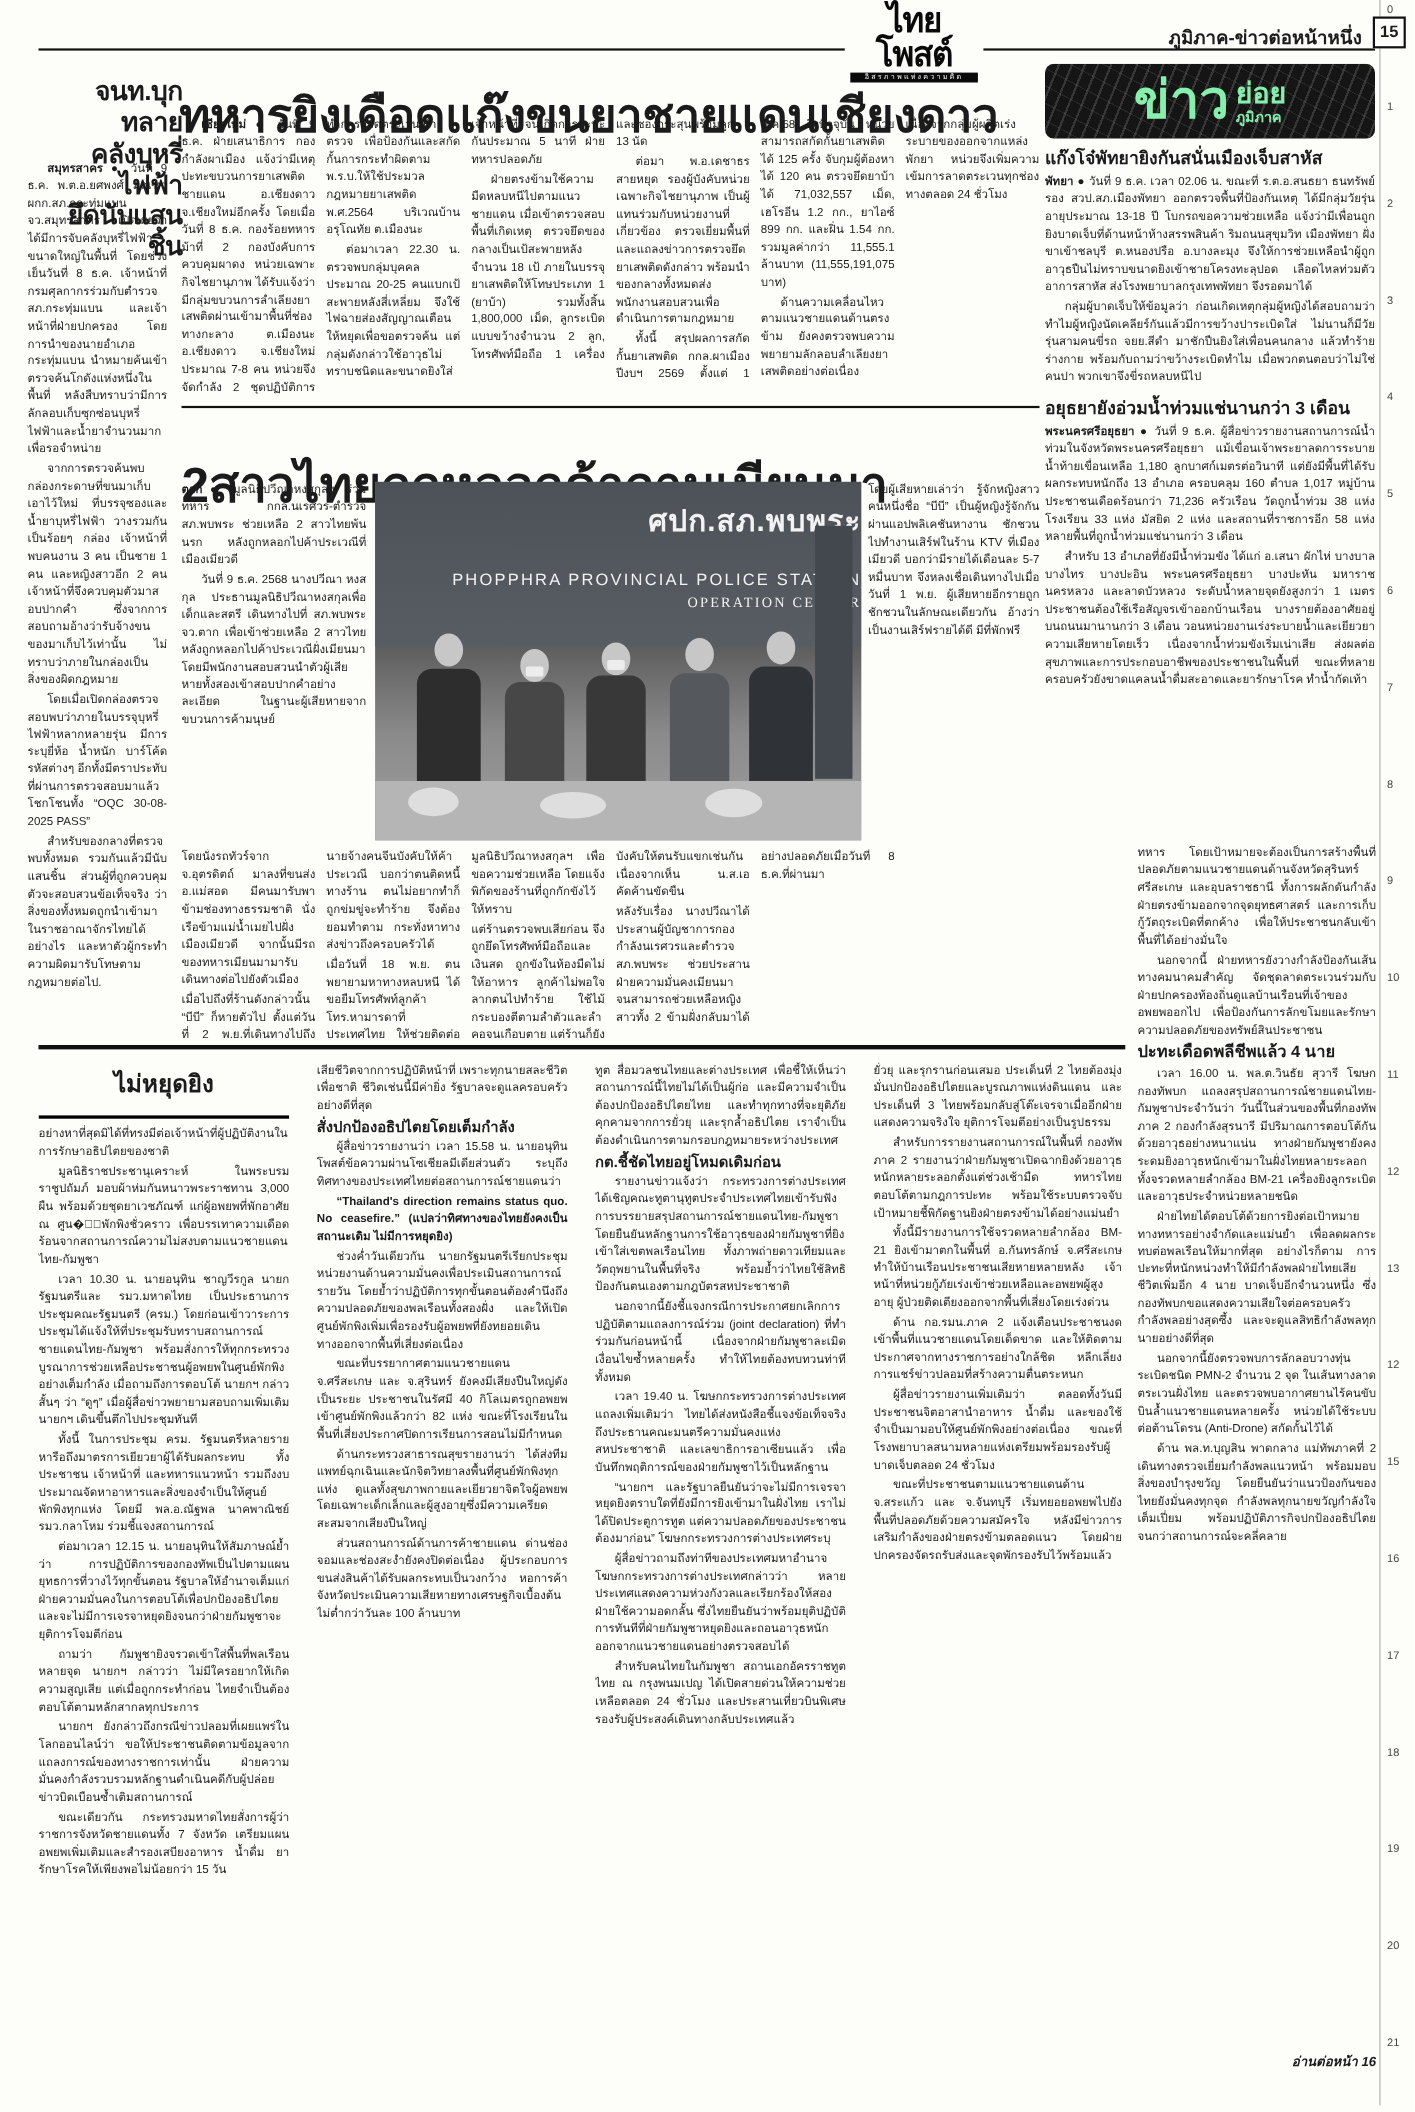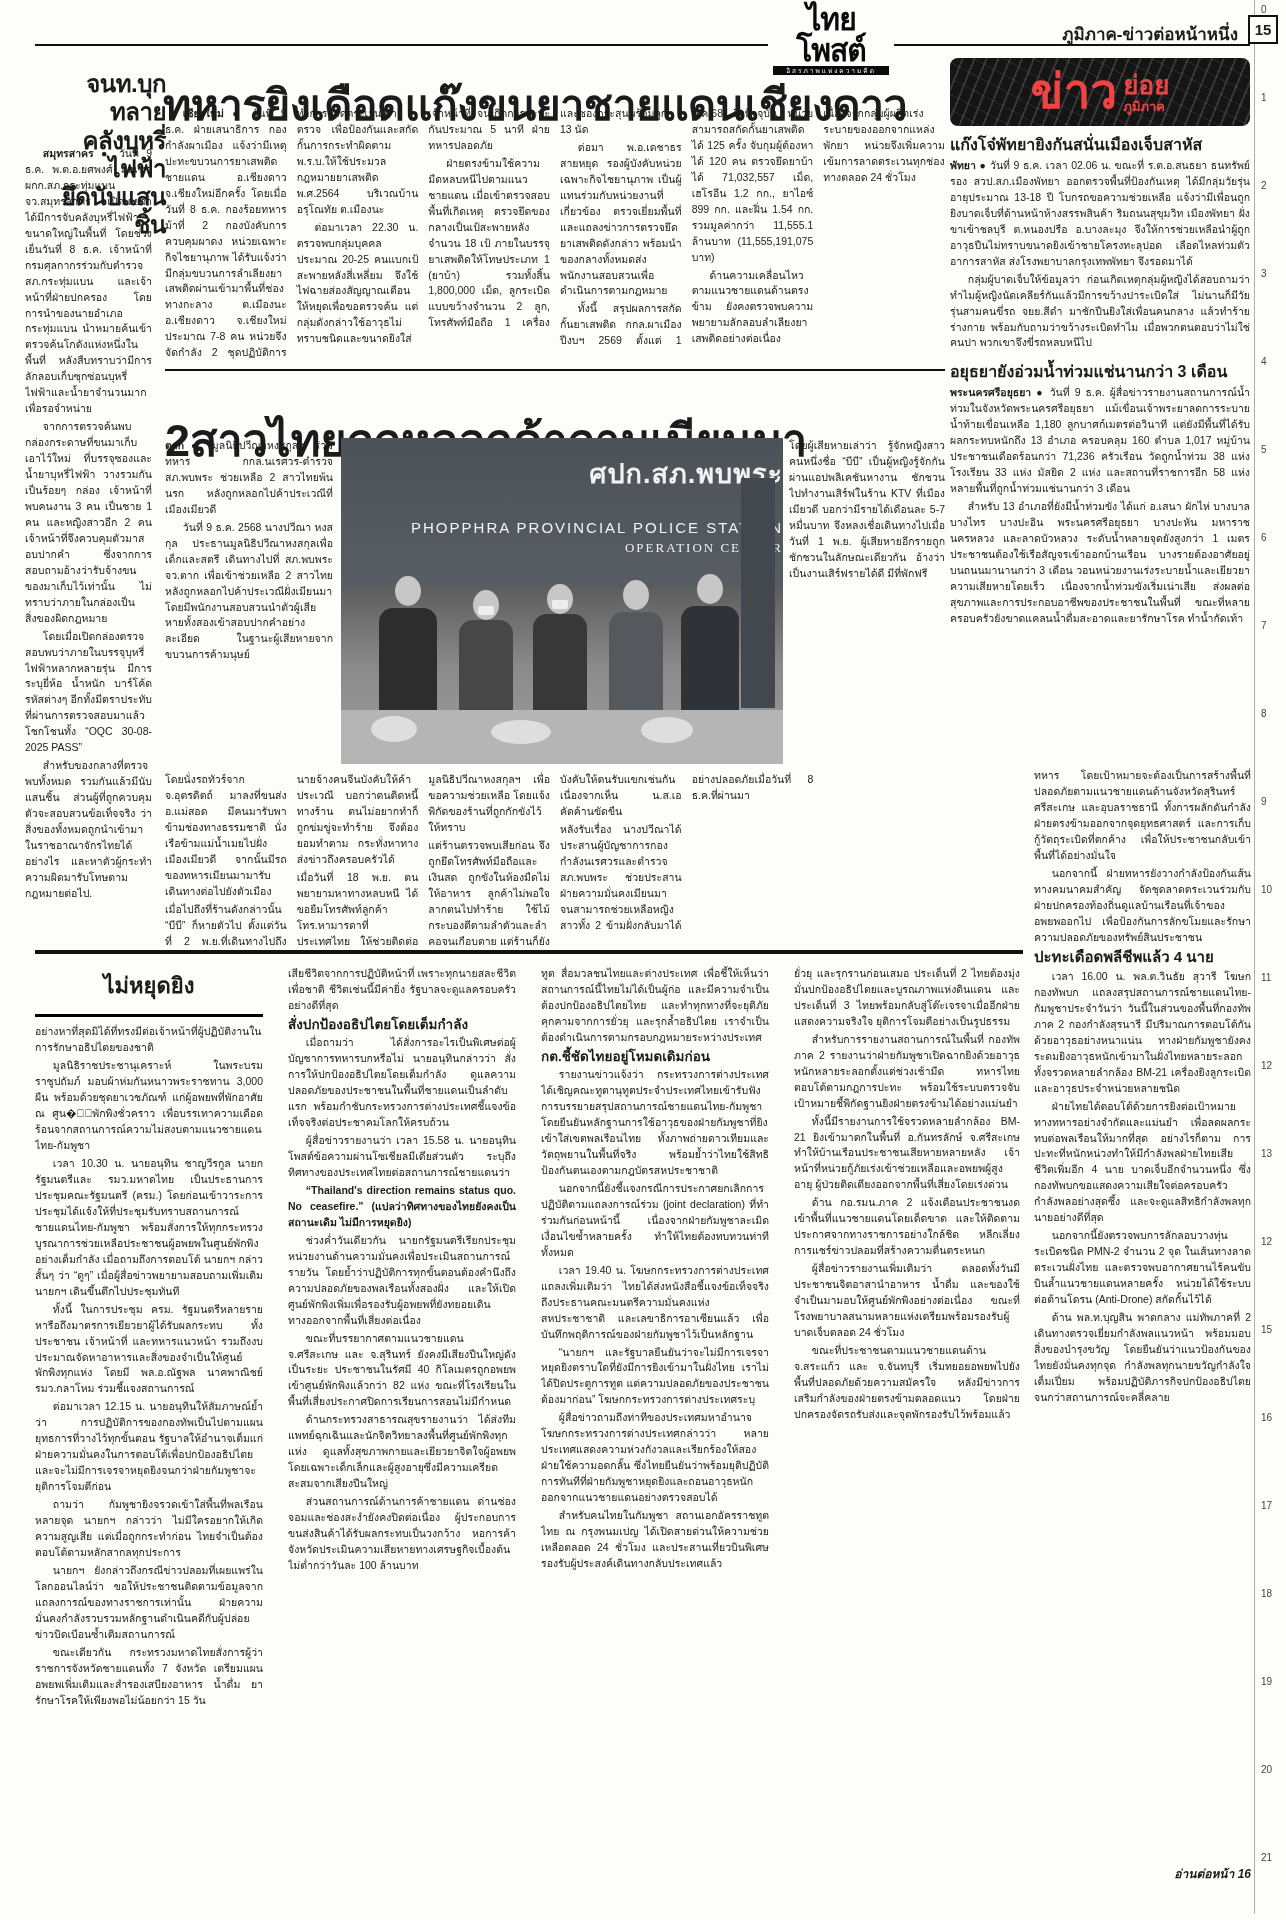--- a/index.html
+++ b/index.html
@@ -42,21 +42,21 @@
   .person{position:absolute;bottom:52px;}
   .p-head{width:26px;height:30px;border-radius:50%;background:#c7c7c7;margin:0 auto;}
   .p-mask{width:16px;height:9px;background:#ededed;border-radius:2px;margin:-14px auto 5px;position:relative;}
   .p-body{width:54px;height:92px;border-radius:14px 14px 0 0;background:#3a3a3a;margin-top:2px;}
   .photo-fore{position:absolute;bottom:0;left:0;width:100%;height:54px;background:#b5b5b5;}
   .flower{position:absolute;border-radius:50%;background:#dedede;}
   .banner{position:absolute;right:8px;top:40px;width:34px;height:230px;background:#43484e;}
   
   .briefs{position:absolute;left:950px;top:58px;width:300px;height:702px;overflow:hidden;}
   .briefs-box{height:68px;border-radius:8px;background:#151515;position:relative;overflow:hidden;
-      display:flex;align-items:center;justify-content:center;gap:6px;color:#ef4444;}
+      display:flex;align-items:center;justify-content:center;gap:6px;color:#86efac;}
   .briefs-box::before{content:"";position:absolute;inset:0;
       background:repeating-linear-gradient(112deg,rgba(255,255,255,.14) 0 2px,transparent 2px 11px),
                  repeating-linear-gradient(28deg,rgba(255,255,255,.08) 0 1px,transparent 1px 14px);}
   .briefs-word-main{font-size:48px;font-weight:900;position:relative;line-height:1;}
   .briefs-stack{position:relative;text-align:left;line-height:1;}
   .briefs-word-sub{font-size:26px;font-weight:900;display:block;}
   .briefs-word-region{font-size:13px;font-weight:700;display:block;margin-top:2px;}
   .brief-head{font-size:16px;font-weight:800;line-height:1.25;margin:9px 0 3px;}
   
   .bottom-col{position:absolute;top:966px;height:940px;width:228px;overflow:hidden;}
@@ -241,21 +241,20 @@
           <p class="para">ต่อมาเวลา 12.15 น. นายอนุทินให้สัมภาษณ์ย้ำว่า การปฏิบัติการของกองทัพเป็นไปตามแผนยุทธการที่วางไว้ทุกขั้นตอน รัฐบาลให้อำนาจเต็มแก่ฝ่ายความมั่นคงในการตอบโต้เพื่อปกป้องอธิปไตย และจะไม่มีการเจรจาหยุดยิงจนกว่าฝ่ายกัมพูชาจะยุติการโจมตีก่อน</p>
           <p class="para">ถามว่า กัมพูชายิงจรวดเข้าใส่พื้นที่พลเรือนหลายจุด นายกฯ กล่าวว่า ไม่มีใครอยากให้เกิดความสูญเสีย แต่เมื่อถูกกระทำก่อน ไทยจำเป็นต้องตอบโต้ตามหลักสากลทุกประการ</p>
           <p class="para">นายกฯ ยังกล่าวถึงกรณีข่าวปลอมที่เผยแพร่ในโลกออนไลน์ว่า ขอให้ประชาชนติดตามข้อมูลจากแถลงการณ์ของทางราชการเท่านั้น ฝ่ายความมั่นคงกำลังรวบรวมหลักฐานดำเนินคดีกับผู้ปล่อยข่าวบิดเบือนซ้ำเติมสถานการณ์</p>
           <p class="para">ขณะเดียวกัน กระทรวงมหาดไทยสั่งการผู้ว่าราชการจังหวัดชายแดนทั้ง 7 จังหวัด เตรียมแผนอพยพเพิ่มเติมและสำรองเสบียงอาหาร น้ำดื่ม ยารักษาโรคให้เพียงพอไม่น้อยกว่า 15 วัน</p>
         </div>
     </div>
     <div class="bottom-col body-txt" style="left:288px;">
       <div>
           <p class="para noindent">เสียชีวิตจากการปฏิบัติหน้าที่ เพราะทุกนายสละชีวิตเพื่อชาติ ชีวิตเช่นนี้มีค่ายิ่ง รัฐบาลจะดูแลครอบครัวอย่างดีที่สุด</p>
           <p class="subhead">สั่งปกป้องอธิปไตยโดยเต็มกำลัง</p>
-          <p class="para">เมื่อถามว่า ได้สั่งการอะไรเป็นพิเศษต่อผู้บัญชาการทหารบกหรือไม่ นายอนุทินกล่าวว่า สั่งการให้ปกป้องอธิปไตยโดยเต็มกำลัง ดูแลความปลอดภัยของประชาชนในพื้นที่ชายแดนเป็นลำดับแรก พร้อมกำชับกระทรวงการต่างประเทศชี้แจงข้อเท็จจริงต่อประชาคมโลกให้ครบถ้วน</p>
           <p class="para">ผู้สื่อข่าวรายงานว่า เวลา 15.58 น. นายอนุทินโพสต์ข้อความผ่านโซเชียลมีเดียส่วนตัว ระบุถึงทิศทางของประเทศไทยต่อสถานการณ์ชายแดนว่า</p>
           <p class="quote">“Thailand's direction remains status quo. No ceasefire.” (แปลว่าทิศทางของไทยยังคงเป็นสถานะเดิม ไม่มีการหยุดยิง)</p>
           <p class="para">ช่วงค่ำวันเดียวกัน นายกรัฐมนตรีเรียกประชุมหน่วยงานด้านความมั่นคงเพื่อประเมินสถานการณ์รายวัน โดยย้ำว่าปฏิบัติการทุกขั้นตอนต้องคำนึงถึงความปลอดภัยของพลเรือนทั้งสองฝั่ง และให้เปิดศูนย์พักพิงเพิ่มเพื่อรองรับผู้อพยพที่ยังทยอยเดินทางออกจากพื้นที่เสี่ยงต่อเนื่อง</p>
           <p class="para">ขณะที่บรรยากาศตามแนวชายแดน จ.ศรีสะเกษ และ จ.สุรินทร์ ยังคงมีเสียงปืนใหญ่ดังเป็นระยะ ประชาชนในรัศมี 40 กิโลเมตรถูกอพยพเข้าศูนย์พักพิงแล้วกว่า 82 แห่ง ขณะที่โรงเรียนในพื้นที่เสี่ยงประกาศปิดการเรียนการสอนไม่มีกำหนด</p>
           <p class="para">ด้านกระทรวงสาธารณสุขรายงานว่า ได้ส่งทีมแพทย์ฉุกเฉินและนักจิตวิทยาลงพื้นที่ศูนย์พักพิงทุกแห่ง ดูแลทั้งสุขภาพกายและเยียวยาจิตใจผู้อพยพ โดยเฉพาะเด็กเล็กและผู้สูงอายุซึ่งมีความเครียดสะสมจากเสียงปืนใหญ่</p>
           <p class="para">ส่วนสถานการณ์ด้านการค้าชายแดน ด่านช่องจอมและช่องสะงำยังคงปิดต่อเนื่อง ผู้ประกอบการขนส่งสินค้าได้รับผลกระทบเป็นวงกว้าง หอการค้าจังหวัดประเมินความเสียหายทางเศรษฐกิจเบื้องต้นไม่ต่ำกว่าวันละ 100 ล้านบาท</p>
         </div>
     </div>
     <div class="bottom-col body-txt" style="left:541px;">
       <div>

